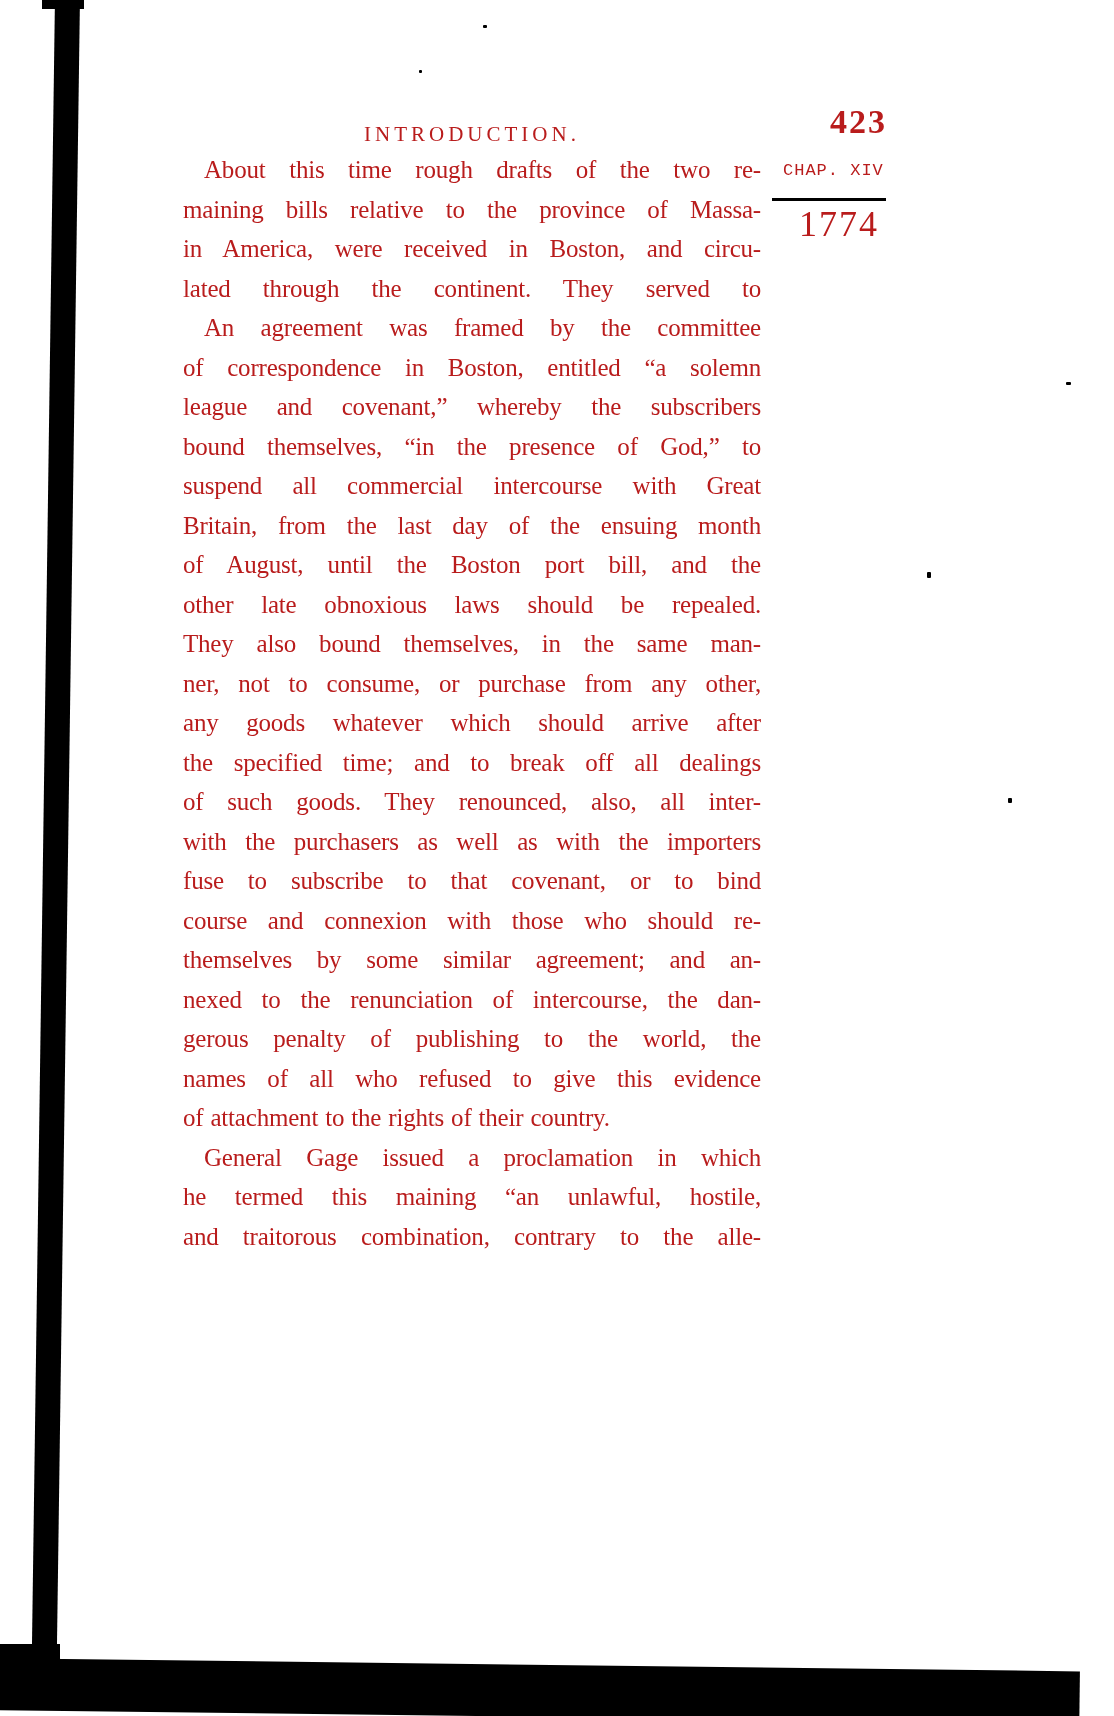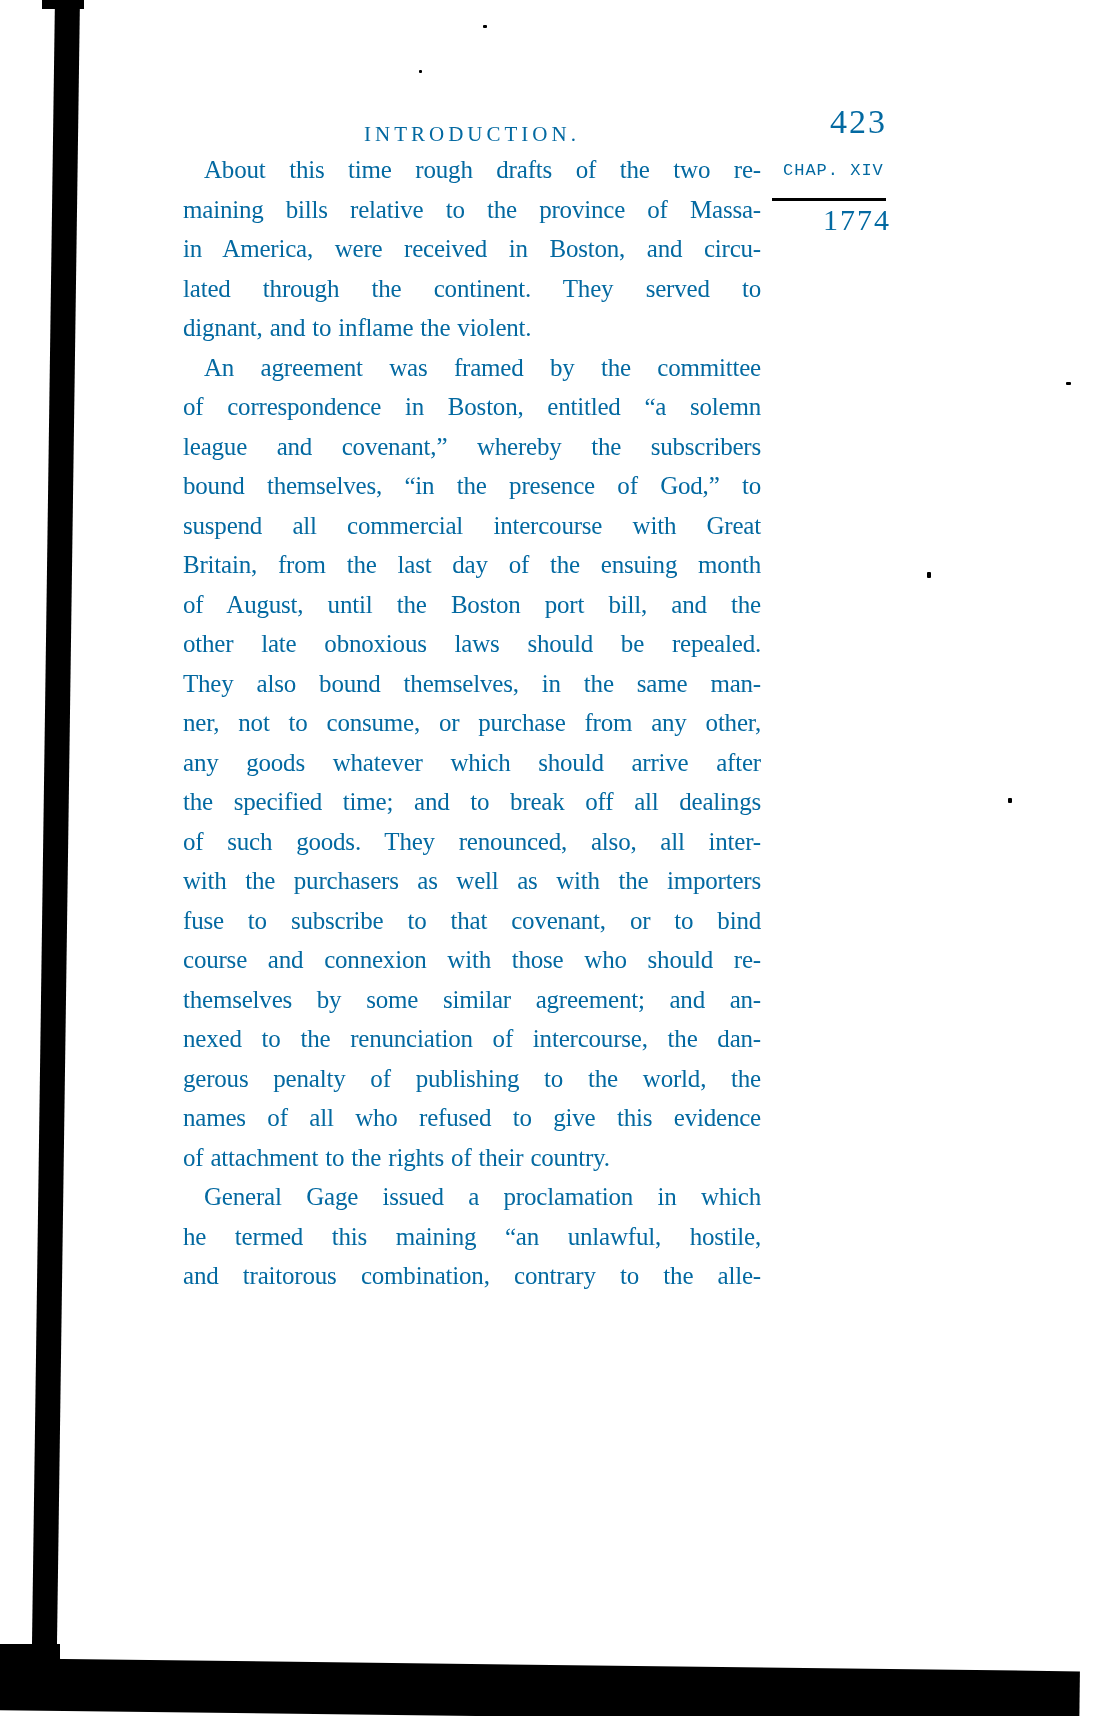--- a/index.html
+++ b/index.html
@@ -3,21 +3,21 @@
 <meta charset="utf-8">
 <style>
   html, body { margin: 0; padding: 0; background: #ffffff; }
   .page {
     position: relative;
     width: 1114px;
     height: 1716px;
     background: #ffffff;
     overflow: hidden;
     font-family: "Liberation Serif", "DejaVu Serif", serif;
-    color: #0369a1;
+    color: #b91c1c;
   }
   
   .gutter-band {
     position: absolute;
     left: 55px; top: -4px;
     width: 25px; height: 1668px;
     background: #000;
     transform: rotate(0.8deg);
     transform-origin: top left;
   }
@@ -55,41 +55,41 @@
     text-align: center;
     font-size: 21px;
     letter-spacing: 4px;
     white-space: nowrap;
   }
   .page-number {
     position: absolute;
     left: 830px; top: 103px;
     font-size: 34px;
     letter-spacing: 2px;
+    font-weight: bold;
   }
   .chapter-note {
     position: absolute;
     left: 783px; top: 161px;
     font-size: 17px;
     letter-spacing: 1px;
     white-space: nowrap;
     font-family: Liberation Mono, monospace;
   }
   .margin-rule {
     position: absolute;
     left: 772px; top: 198px;
     width: 114px; height: 3px;
     background: #000;
   }
   .year-note {
     position: absolute;
     left: 799px; top: 203px;
-    font-size: 30px;
+    font-size: 36px;
     letter-spacing: 2px;
-    margin-left: 24px;
   }
   .body-text {
     position: absolute;
     left: 183px; top: 150px;
     width: 578px;
     font-size: 25px;
     line-height: 39.5px;
     letter-spacing: -0.2px;
     word-spacing: 1px;
   }
@@ -122,21 +122,20 @@
   <div class="chapter-note">CHAP. XIV</div>
   <div class="margin-rule"></div>
   <div class="year-note">1774</div>
 
   <div class="body-text">
       <div class="para">
         <div class="line indent">About this time rough drafts of the two re-</div>
         <div class="line">maining bills relative to the province of Massa-</div>
         <div class="line">in America, were received in Boston, and circu-</div>
         <div class="line">lated through the continent.  They served to</div>
-        <div class="line short">dignant, and to inflame the violent.</div>
       </div>
       <div class="para">
         <div class="line indent">An agreement was framed by the committee</div>
         <div class="line">of correspondence in Boston, entitled “a solemn</div>
         <div class="line">league and covenant,” whereby the subscribers</div>
         <div class="line">bound themselves, “in the presence of God,” to</div>
         <div class="line">suspend all commercial intercourse with Great</div>
         <div class="line">Britain, from the last day of the ensuing month</div>
         <div class="line">of August, until the Boston port bill, and the</div>
         <div class="line">other late obnoxious laws should be repealed.</div>

